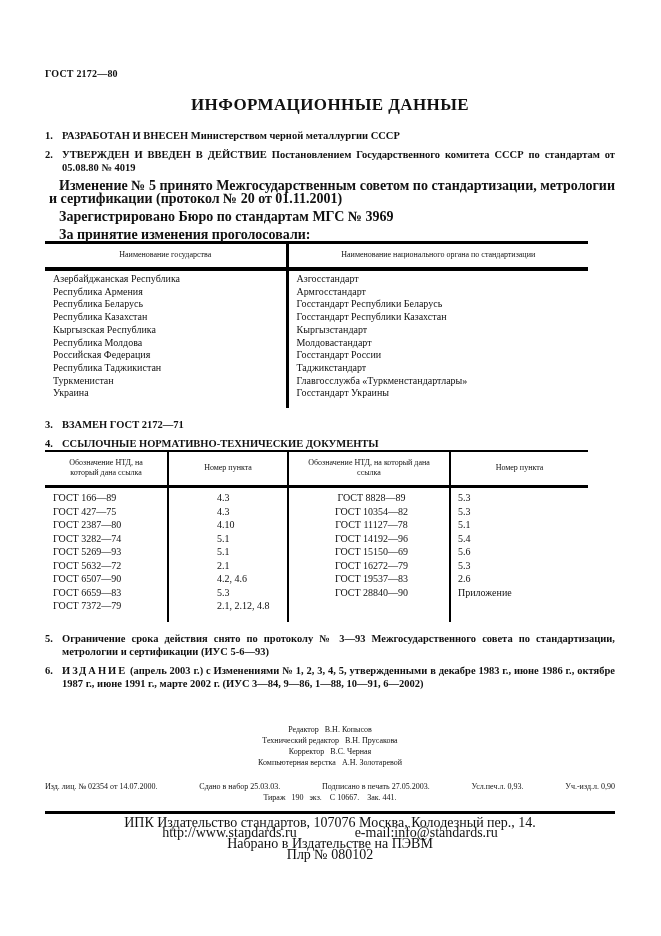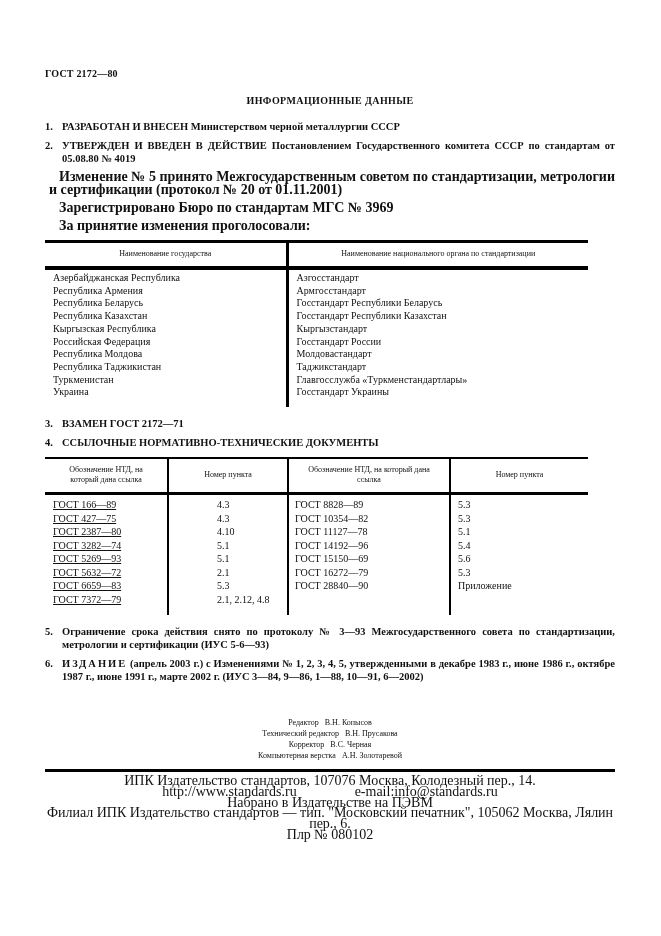--- a/index.html
+++ b/index.html
@@ -1,46 +1,46 @@
 <!DOCTYPE html>
 <html><head>
 <meta charset="utf-8">
 <style>
   html,body{margin:0;padding:0;background:#ffffff;}
   body{width:661px;height:936px;overflow:hidden;color:#111;
        font-family:"Liberation Serif","DejaVu Serif",serif;}
   .page{position:relative;width:570px;padding:68px 46px 0 45px;}
   .doc-code{font-size:10px;font-weight:bold;letter-spacing:.2px;}
-  .main-title{margin-top:16px;text-align:center;font-size:10px;font-weight:bold;letter-spacing:.4px;}
+  .main-title{margin-top:16px;text-align:center;font-size:17px;font-weight:bold;letter-spacing:.4px;}
   .item{display:flex;font-size:10.5px;font-weight:bold;line-height:13px;margin-top:6px;}
   .item-num{width:17px;flex:0 0 17px;}
   .item-body{flex:1;text-align:justify;}
   .item.first{margin-top:14px;}
   .subpara{font-size:14px;font-weight:bold;line-height:13px;text-align:justify;
            margin:5px 0 0 4px;text-indent:10px;}
   .sp{letter-spacing:2px;}
-  table{border-collapse:collapse;table-layout:fixed;margin-top:8px;}
+  table{border-collapse:collapse;table-layout:fixed;margin-top:0;}
   .t1{width:543px;border-top:3px solid #000;}
   .t2{width:543px;border-top:2px solid #000;}
   th{font-weight:normal;font-size:8px;line-height:10px;text-align:center;
      vertical-align:middle;padding:6px 10px 7px;}
   .t1 th{border-bottom:4px solid #000;}
   .t2 th{border-bottom:3px solid #000;}
   td{font-size:10px;vertical-align:top;}
   .t1 td{line-height:10.7px;padding-left:8px;}
   .t1 col.c1{width:242px;} .t1 col.c2{width:301px;}
   .t1 th:first-child,.t1 td:first-child{border-right:3px solid #000;}
   .t1 tbody tr:first-child td{padding-top:3px;}
   .t1 tbody tr:last-child td{padding-bottom:9px;}
   .t2 col.c1{width:123px;} .t2 col.c2{width:120px;} .t2 col.c3{width:162px;} .t2 col.c4{width:138px;}
   .t2 th:nth-child(-n+3),.t2 td:nth-child(-n+3){border-right:2.5px solid #000;}
   .t2 td{line-height:11.5px;}
-  .t2 td:nth-child(1){padding-left:8px;text-decoration:underline;}
+  .t2 td:nth-child(1){padding-left:8px;}
   .t2 td:nth-child(2){padding-left:48px;}
-  .t2 td:nth-child(3){padding-left:6px;}
+  .t2 td:nth-child(3){padding-left:6px;text-align:center;}
   .t2 td:nth-child(4){padding-left:7px;}
   .t2 tbody tr:first-child td{padding-top:4px;}
   .t2 tbody tr:last-child td{padding-bottom:10px;}
   .after-table{margin-top:10px;}
   .editors{margin-top:34px;text-align:center;font-size:8px;line-height:11px;}
   .ed-name{margin-left:6px;}
   .imprint{margin-top:13px;font-size:8px;line-height:11px;}
   .imprint-row{display:flex;justify-content:space-between;}
   .imprint-center{text-align:center;white-space:pre;}
   .rule{border-top:3px solid #000;margin-top:8px;width:570px;}
@@ -95,26 +95,26 @@
         </tr>
         <tr>
           <td>Республика Казахстан</td>
           <td>Госстандарт Республики Казахстан</td>
         </tr>
         <tr>
           <td>Кыргызская Республика</td>
           <td>Кыргызстандарт</td>
         </tr>
         <tr>
+          <td>Республика Молдова</td>
+          <td>Молдовастандарт</td>
+        </tr>
+        <tr>
           <td>Российская Федерация</td>
           <td>Госстандарт России</td>
-        </tr>
-        <tr>
-          <td>Республика Молдова</td>
-          <td>Молдовастандарт</td>
         </tr>
         <tr>
           <td>Республика Таджикистан</td>
           <td>Таджикстандарт</td>
         </tr>
         <tr>
           <td>Туркменистан</td>
           <td>Главгосслужба «Туркменстандартлары»</td>
         </tr>
         <tr>
@@ -180,20 +180,26 @@
           <td>ГОСТ 15150—69</td>
           <td>5.6</td>
         </tr>
         <tr>
           <td>ГОСТ 5632—72</td>
           <td>2.1</td>
           <td>ГОСТ 16272—79</td>
           <td>5.3</td>
         </tr>
         <tr>
+          <td>ГОСТ 6507—90</td>
+          <td>4.2, 4.6</td>
+          <td>ГОСТ 19537—83</td>
+          <td>2.6</td>
+        </tr>
+        <tr>
           <td>ГОСТ 6659—83</td>
           <td>5.3</td>
           <td>ГОСТ 28840—90</td>
           <td>Приложение</td>
         </tr>
         <tr>
           <td>ГОСТ 7372—79</td>
           <td>2.1, 2.12, 4.8</td>
           <td></td>
           <td></td>
@@ -211,27 +217,36 @@
     <span class="item-body"><span class="sp">ИЗДАНИЕ</span><span> (апрель 2003 г.) с Изменениями № 1, 2, 3, 4, 5, утвержденными в декабре 1983 г., июне 1986 г., октябре 1987 г., июне 1991 г., марте 2002 г. (ИУС 3—84, 9—86, 1—88, 10—91, 6—2002)</span></span>
   </div>
 
   <div class="editors">
     <div><span>Редактор</span><span class="ed-name">В.Н. Копысов</span></div>
     <div><span>Технический редактор</span><span class="ed-name">В.Н. Прусакова</span></div>
     <div><span>Корректор</span><span class="ed-name">В.С. Черная</span></div>
     <div><span>Компьютерная верстка</span><span class="ed-name">А.Н. Золотаревой</span></div>
   </div>
 
+  <div class="imprint">
+    <div class="imprint-row">
+      <span>Изд. лиц. № 02354 от 14.07.2000.</span>
+      <span>Сдано в набор 25.03.03.</span>
+      <span>Подписано в печать 27.05.2003.</span>
+      <span>Усл.печ.л. 0,93.</span>
+      <span>Уч.-изд.л. 0,90</span>
+    </div>
+    <div class="imprint-center">Тираж   190   экз.    С 10667.    Зак. 441.</div>
+  </div>
 
   <div class="rule"></div>
 
   <div class="pubblock">
     <div>ИПК Издательство стандартов, 107076 Москва, Колодезный пер., 14.</div>
     <div class="url-row">
       <span>http://www.standards.ru</span>
       <span>e-mail:info@standards.ru</span>
     </div>
     <div>Набрано в Издательстве на ПЭВМ</div>
-    <div>Филиал ИПК Издательство стандартов — тип. "Московский печатник", 105062 Москва, Лялин пер., 6.</div>
     <div>Плр № 080102</div>
   </div>
 
 </div>
 
 </body></html>

